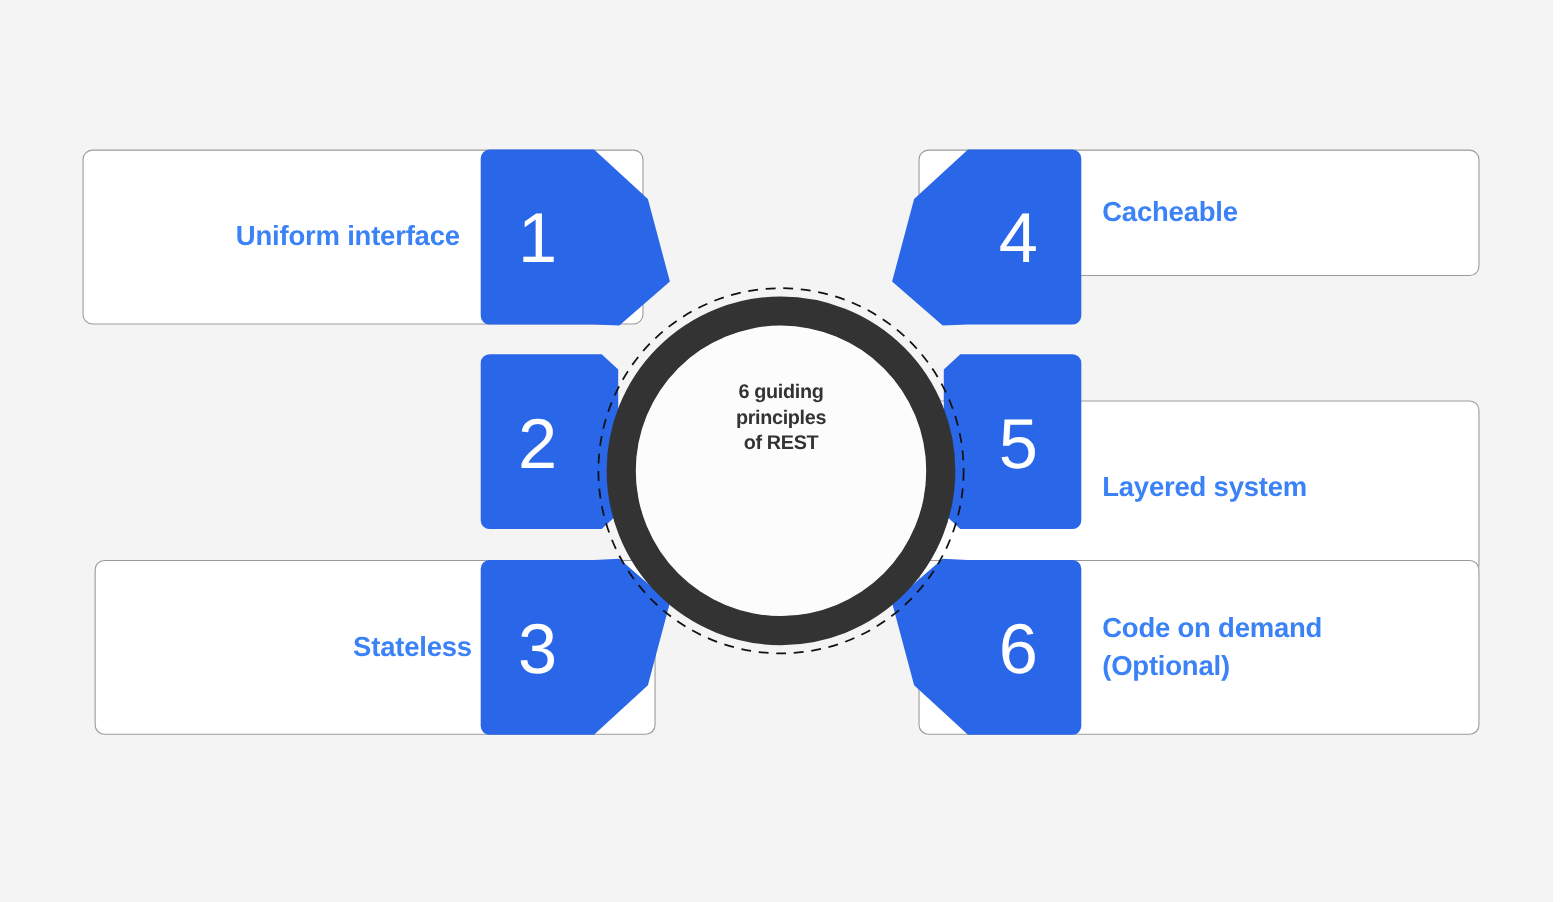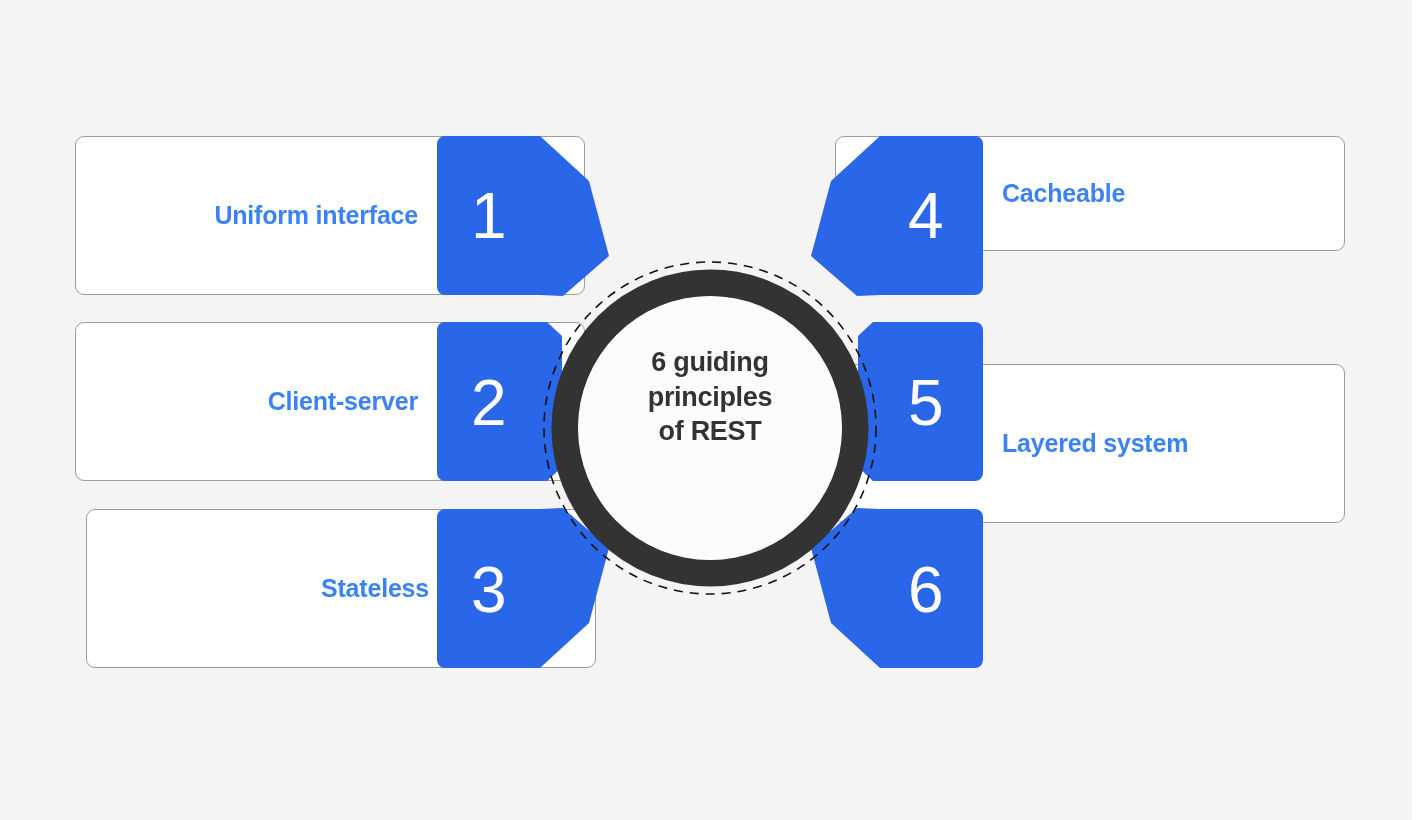--- a/index.html
+++ b/index.html
@@ -86,52 +86,53 @@
     z-index: 6;
   }
   #hub svg { display: block; }
 
   .hub-text {
     position: absolute;
     left: 585px;
     top: 345px;
     width: 250px;
     text-align: center;
-    font-size: 27px;
+    font-size: 18px;
     font-weight: 700;
     color: #333333;
     line-height: 1.28;
     letter-spacing: -0.3px;
     z-index: 7;
     white-space: pre-line;
     user-select: none;
   }
 </style>
 </head>
 <body>
 
 <div id="canvas">
 
   <div class="page-edge"></div>
 
   <div class="card left" style="top:136px; height:159px;">
     <span class="card-label">Uniform interface</span>
   </div>
-  <div class="card left" style="top:322px; height:159px;">
-    <span class="card-label">Client-server</span>
-  </div>
   <div class="card left" style="top:509px; height:159px;margin-left:11px;">
     <span class="card-label">Stateless</span>
   </div>
 
   <div class="card right" style="top:136px; height:115px;">
     <span class="card-label">Cacheable</span>
   </div>
   <div class="card right" style="top:322px; height:159px;margin-top:42px;">
     <span class="card-label">Layered system</span>
+  </div>
+  <div class="card right" style="top:509px; height:159px;">
+    <span class="card-label">Code on demand
+(Optional)</span>
   </div>
 
   <div class="wedge" style="left:437px; top:136px; width:180px; height:172px;">
     <svg width="180" height="172" viewBox="0 0 180 172">
       <path d="M8,0 L103,0 L152,45 L172,120 L126,160 L103,159 L8,159
                A8,8 0 0 1 0,151 L0,8 A8,8 0 0 1 8,0 Z" fill="#2a66e8"></path>
     </svg>
   </div>
   <span class="wedge-num" style="left:471px; top:184px;">1</span>
 

